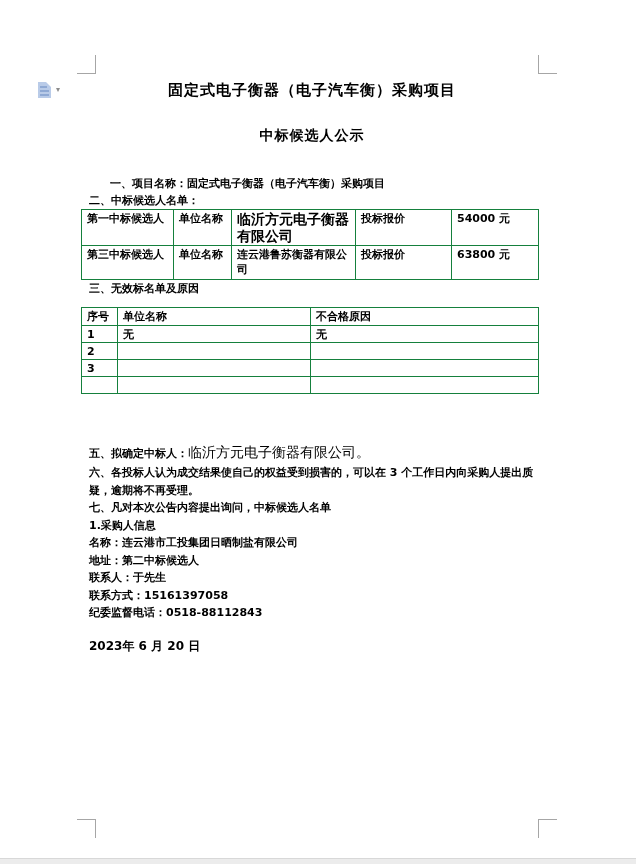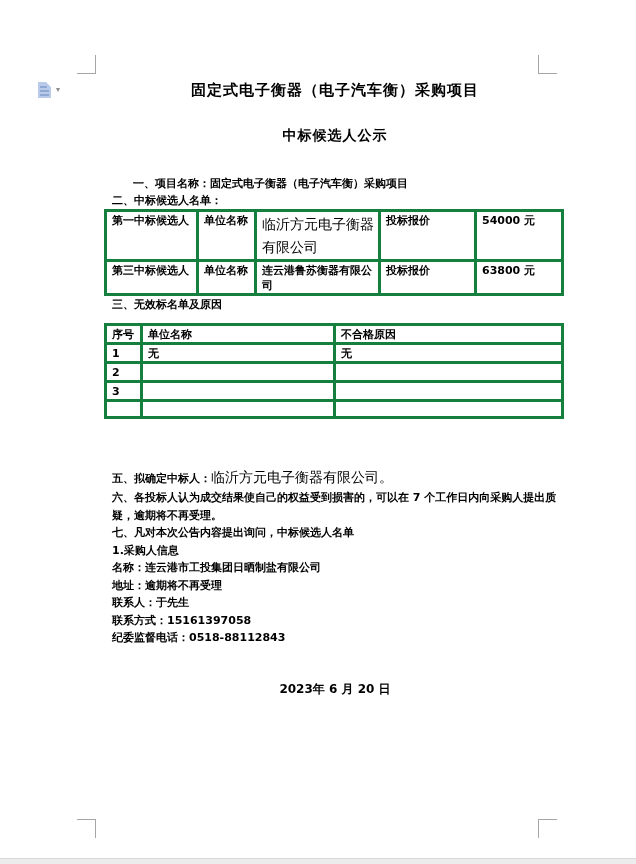--- a/index.html
+++ b/index.html
@@ -24,47 +24,47 @@
   .paste-btn { position:absolute; left:36px; top:80px; width:32px; height:22px; cursor:pointer; }
   .paste-doc { position:absolute; left:2px; top:2px; width:13px; height:16px; background:#b9cbe8; }
   .paste-doc::before { content:""; position:absolute; right:0; top:0; border-style:solid;
      border-width:0 5px 5px 0; border-color:transparent #fff transparent transparent; }
   .paste-doc i { position:absolute; left:2px; height:2px; background:#8fa9d4; display:block; }
   .paste-doc i:nth-child(1){ top:4px;  width:7px; }
   .paste-doc i:nth-child(2){ top:8px;  width:9px; }
   .paste-doc i:nth-child(3){ top:12px; width:9px; }
   .paste-arrow { position:absolute; left:20px; top:3px; font-size:8px; color:#8c8c8c; line-height:14px; }
 
-  .content { position:absolute; left:112px; top:0; width:446px; }
+  .content { position:absolute; left:89px; top:0; width:446px; }
 
   .title    { margin-top:81px; text-align:center; font-size:15px; font-weight:bold; line-height:19px; letter-spacing:1px; }
   .subtitle { margin-top:26px; text-align:center; font-size:14px; font-weight:bold; line-height:18px; letter-spacing:1px; }
 
   .body-line { font-size:11px; font-weight:bold; line-height:17px; }
   .s1 { margin-top:31px;margin-left:21px; }
   .s3 { }
   .s5 { margin-top:48px; line-height:20px; }
   .s6, .s7 { line-height:17.5px; }
   .contact-line { font-size:11px; font-weight:bold; line-height:17.5px; }
   .lg { font-size:14px; font-weight:normal; }
 
   table { border-collapse:collapse; table-layout:fixed; margin-left:-8px; width:457px; }
-  td, th { border:3px solid #15803d; font-size:11px; font-weight:bold; text-align:left;
+  td, th { border:1px solid #15803d; font-size:11px; font-weight:bold; text-align:left;
            vertical-align:top; padding:1px 4px 0 5px; line-height:15px; overflow:hidden; }
   .tbl-candidates td { height:34px; }
   .tbl-candidates .c1{ width:92px; } .tbl-candidates .c2{ width:58px; }
   .tbl-candidates .c3{ width:124px;} .tbl-candidates .c4{ width:96px; }
   .tbl-candidates .c5{ width:87px; }
-  .tbl-candidates .lg { line-height:23px; }
+  .tbl-candidates .lg { line-height:17px;font-weight:bold; }
   .tbl-invalid { margin-top:10px;border-radius:25px; }
   .tbl-invalid th { height:18px; }
   .tbl-invalid td { height:17px; }
   .tbl-invalid .c1{ width:36px; } .tbl-invalid .c2{ width:193px; } .tbl-invalid .c3{ width:228px; }
 
-  .date { margin-top:34px; text-align:center; font-size:12px; font-weight:bold; }
+  .date { margin-top:16px; font-size:12px; font-weight:bold; }
 
   .page-bottom-edge { position:absolute; left:0; right:0; bottom:0; height:6px;
      background:#ececec; border-top:1px solid #d8d8d8; }
 </style>
 </head>
 <body>
 
 <div class="page">
 
   <div class="crop tl"></div>
@@ -136,26 +136,26 @@
           <td class="c1"></td>
           <td class="c2"></td>
           <td class="c3"></td>
         </tr>
       </tbody>
     </table>
 
     <div class="body-line s5">
       <span>五、拟确定中标人：</span><span class="lg">临沂方元电子衡器有限公司。</span>
     </div>
-    <div class="body-line s6">六、各投标人认为成交结果使自己的权益受到损害的，可以在 7 个工作日内向采购人提出质疑，逾期将不再受理。</div>
+    <div class="body-line s6">六、各投标人认为成交结果使自己的权益受到损害的，可以在 3 个工作日内向采购人提出质疑，逾期将不再受理。</div>
     <div class="body-line s7">七、凡对本次公告内容提出询问，中标候选人名单</div>
 
     <div class="contact-line">1.采购人信息</div>
     <div class="contact-line">名称：连云港市工投集团日晒制盐有限公司</div>
-    <div class="contact-line">地址：逾期将不再受理</div>
+    <div class="contact-line">地址：第二中标候选人</div>
     <div class="contact-line">联系人：于先生</div>
     <div class="contact-line">联系方式：15161397058</div>
     <div class="contact-line">纪委监督电话：0518-88112843</div>
 
     <div class="date">2023年 6 月 20 日</div>
   </div>
 
   <div class="page-bottom-edge"></div>
 </div>
 

